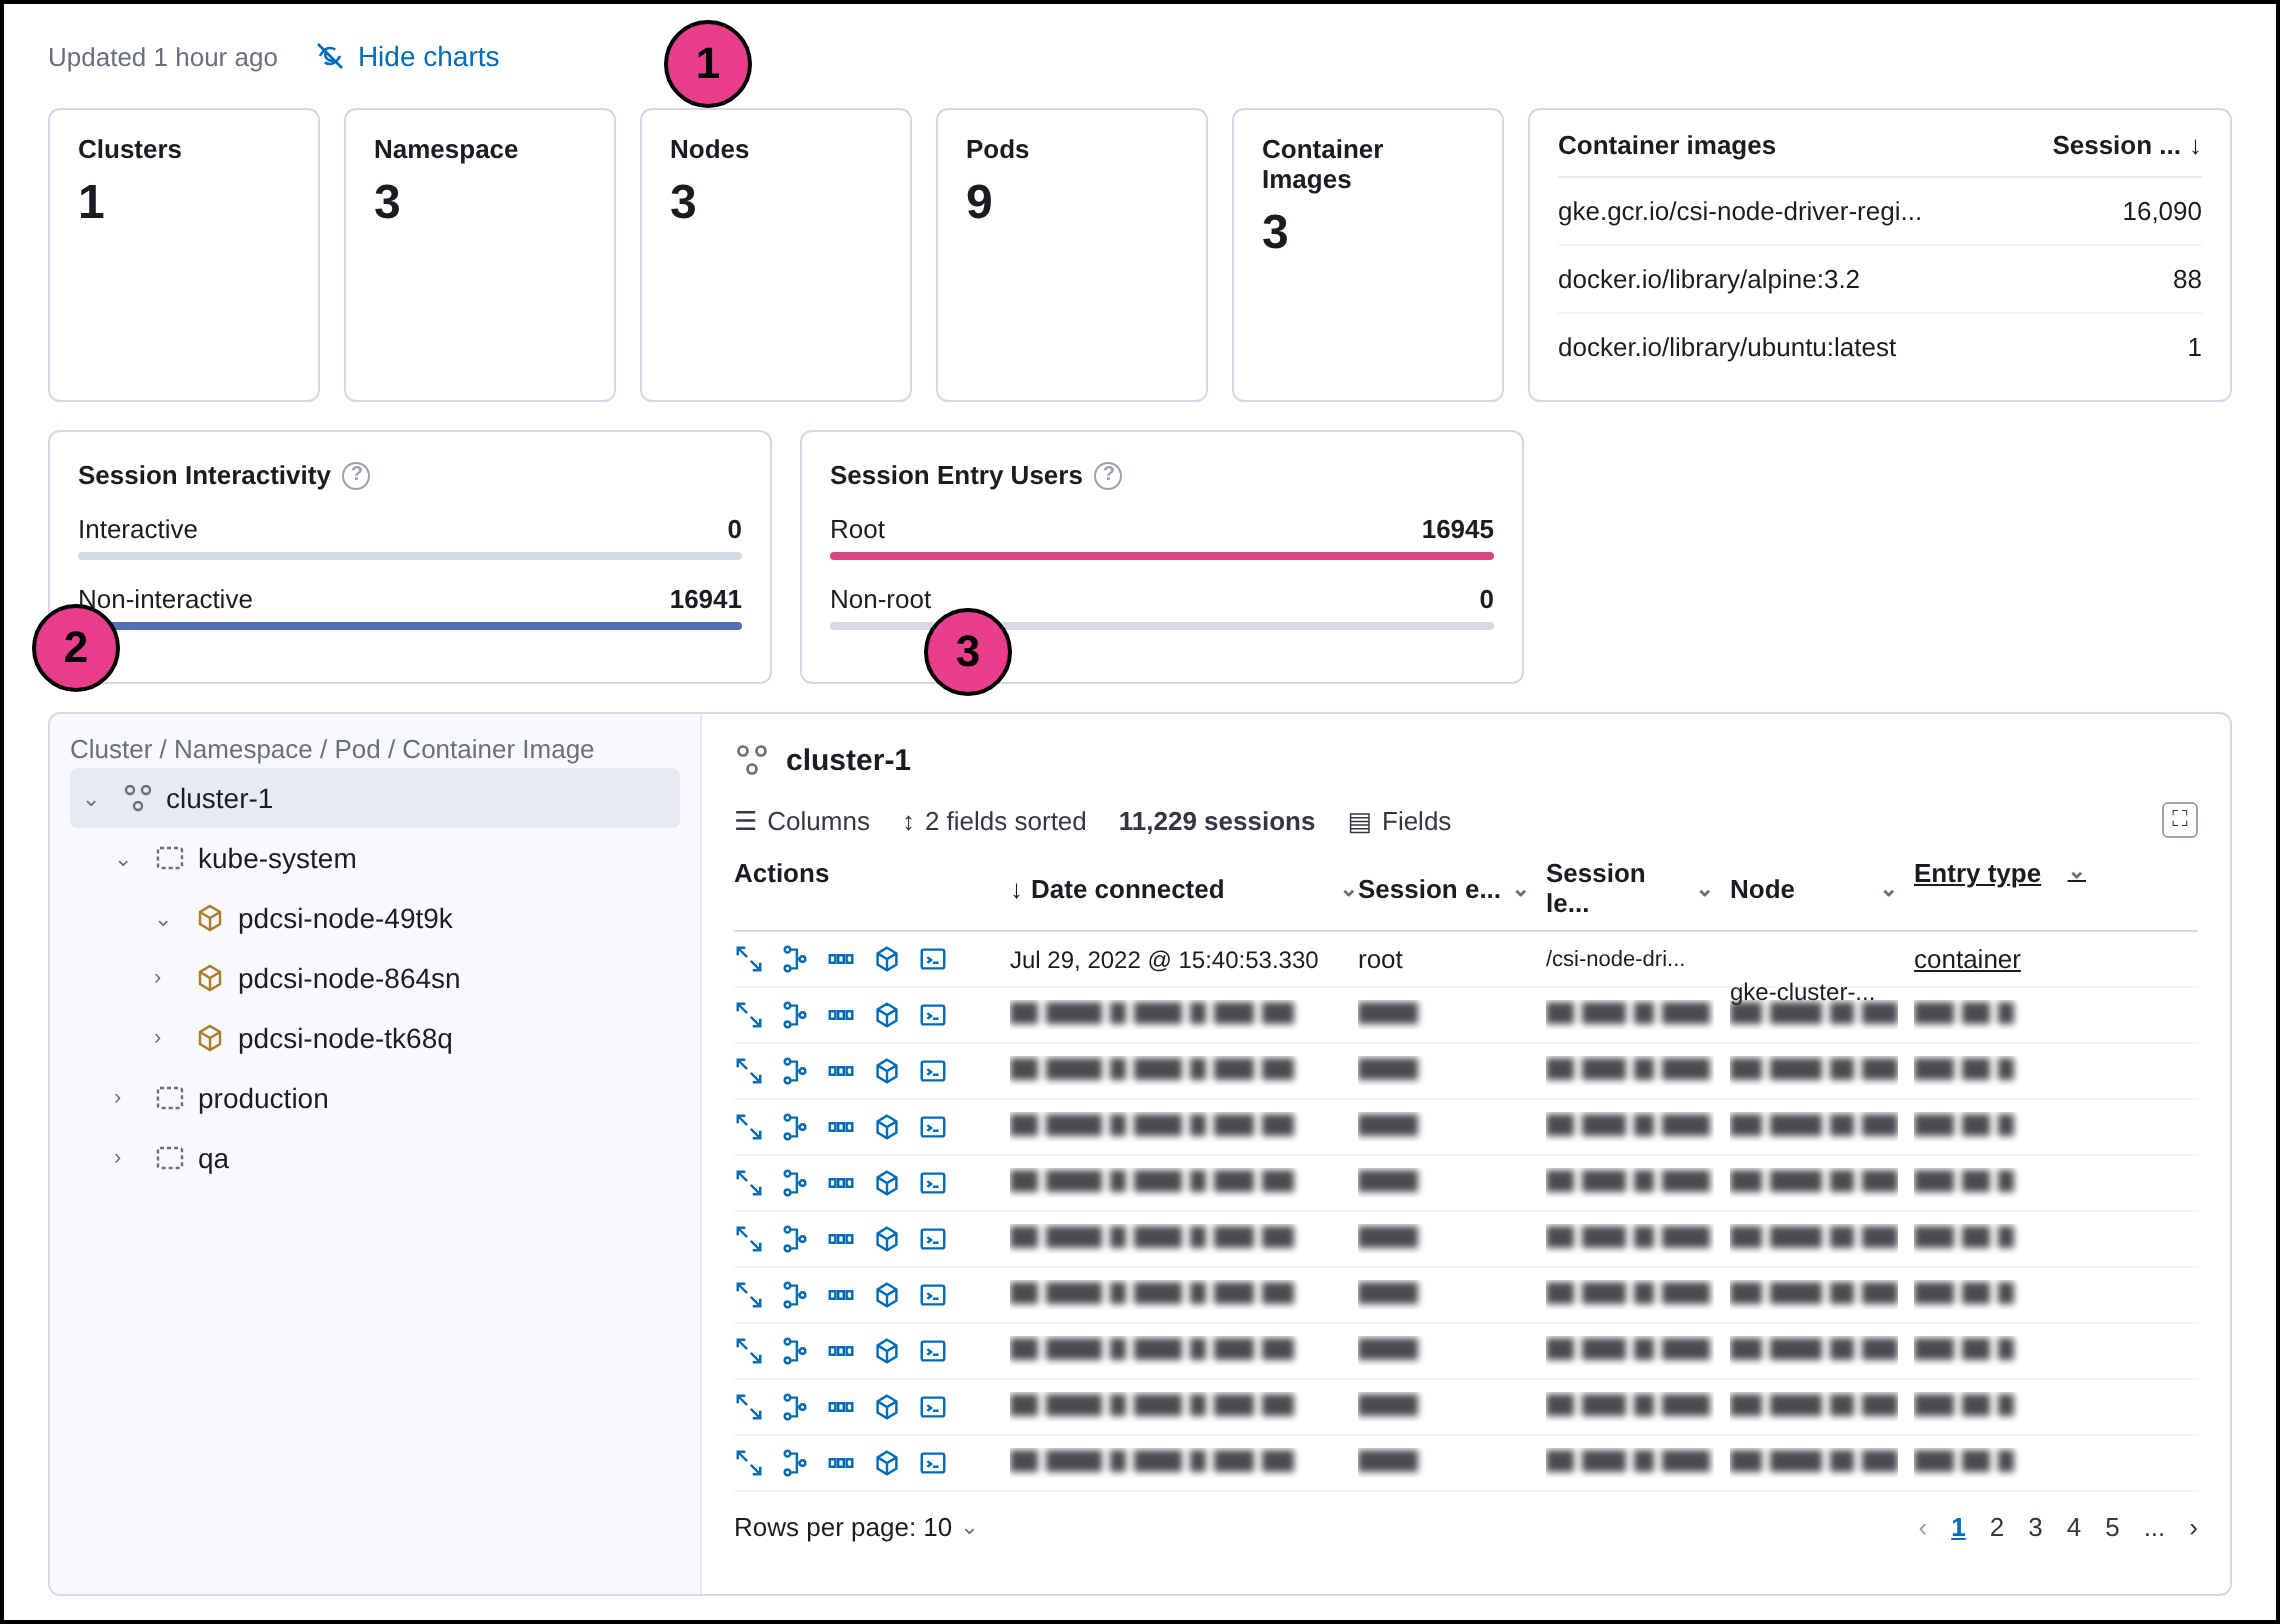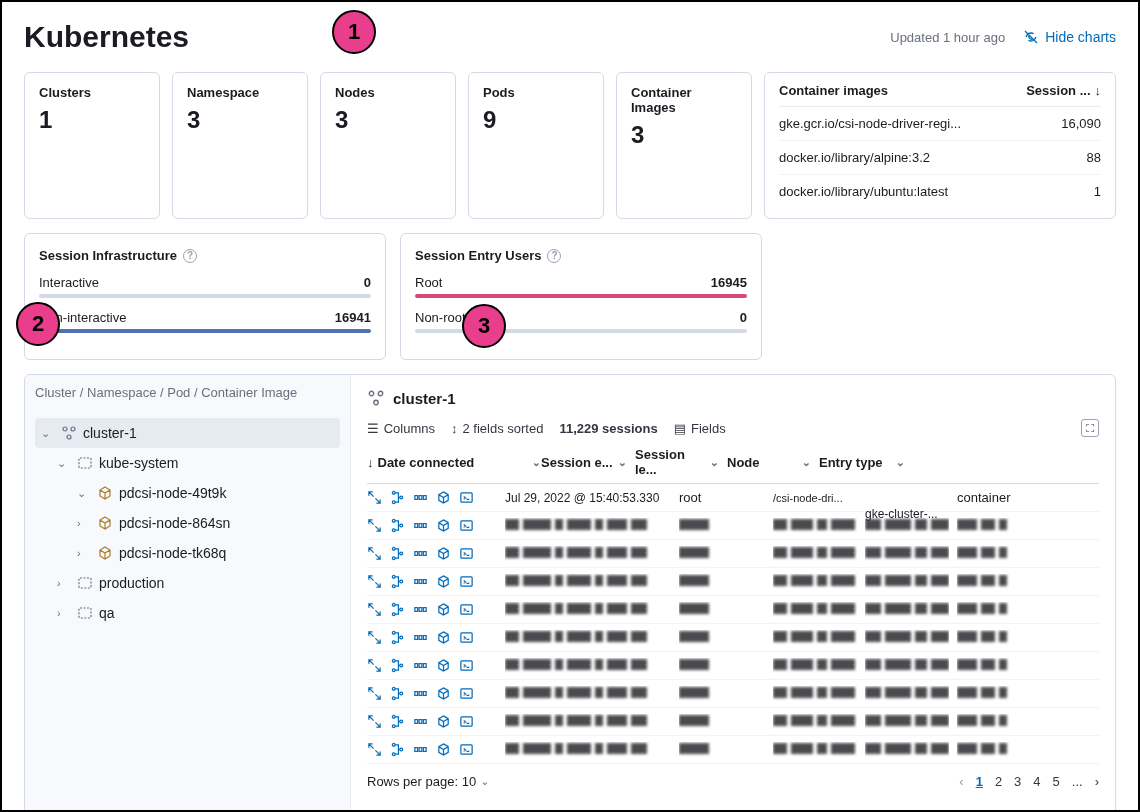--- a/index.html
+++ b/index.html
@@ -27,61 +27,60 @@
 .bar-labels .v { font-weight: 700; }
 .bar-track { height: 4px; background: #d3dae6; border-radius: 2px; overflow: hidden; }
 .bar-fill { height: 100%; }
 .main-row { display: flex; gap: 0; border: 1px solid #d3dae6; border-radius: 6px; overflow: hidden; height: 442px; }
 .tree-panel { width: 326px; background: #f7f9fc; border-right: 1px solid #e6ebf2; padding: 10px; overflow: hidden; }
 .view-toggle { display: flex; align-items: center; gap: 0; margin-bottom: 8px; }
 .view-btn { font-size: 13px; font-weight: 600; padding: 6px 12px; border-radius: 5px; cursor: pointer; }
 .view-btn.active { background: #0071c2; color: #fff; }
 .view-btn.inactive { color: #006bb8; }
 .collapse-icon { margin-left: auto; color: #006bb8; cursor: pointer; font-size: 16px; }
-.breadcrumb { font-size: 13px; color: #69707d; margin-bottom: 18px; }
+.breadcrumb { font-size: 13px; color: #69707d; margin-bottom: 2px; }
 .tree-item { display: flex; align-items: center; gap: 6px; padding: 7px 6px; font-size: 14px; cursor: pointer; border-radius: 4px; }
 .tree-item.selected { background: #e6ebf2; }
 .tree-item .chev { width: 14px; color: #69707d; font-size: 11px; }
 .tree-item .icn { width: 16px; color: #69707d; display:inline-flex; }
 .tree-item.img-item .icn { color: #bd271e; }
 .pad-1 { padding-left: 22px; } .pad-2 { padding-left: 42px; } .pad-3 { padding-left: 62px; }
 .content-panel { flex: 1; padding: 14px 16px; display:flex; flex-direction:column; overflow:hidden;}
 .cluster-heading { display: flex; align-items: center; gap: 8px; font-size: 15px; font-weight: 600; margin-bottom: 12px; }
 .toolbar { display: flex; align-items: center; gap: 16px; font-size: 13px; margin-bottom: 10px; color:#343741;}
 .toolbar .item { display: flex; align-items: center; gap: 5px; cursor: pointer; }
 .toolbar .spacer { flex:1; }
 .expand-icon { width:18px; height:18px; border:1px solid #98a2b3; border-radius:3px; display:flex; align-items:center; justify-content:center; font-size:11px; cursor:pointer;}
 .data-table { font-size: 13px; }
 .thead { display: flex; border-bottom: 1px solid #d3dae6; padding-bottom: 6px; font-weight: 600; }
 .col-actions { width: 138px; }
 .col-date { width: 174px; display:flex; align-items:center; gap:4px;}
 .col-se { width: 94px; display:flex; align-items:center; justify-content:space-between; padding-right:8px;}
 .col-sl { width: 92px; display:flex; align-items:center; justify-content:space-between; padding-right:8px;}
 .col-node { width: 92px; display:flex; align-items:center; justify-content:space-between; padding-right:8px;gap:12px;}
-.col-et { width: 94px; display:flex; align-items:center; justify-content:space-between; padding-right:8px;}
+.col-et { width: 94px; display:flex; align-items:flex-start; justify-content:space-between; padding-right:8px;text-decoration:underline;}
 .chv { color:#69707d; font-size:11px;}
 .tbody { }
 .trow { display: flex; align-items: center; padding: 6px 0; border-bottom: 1px solid #f0f3f7; height: 28px; }
 .action-icons { display: flex; gap: 8px; color: #006bb8; }
 .action-icons svg { width: 15px; height: 15px; }
 .blur-box { display: inline-block; height: 11px; background: #2a2c30; opacity: 0.85; filter: blur(1.8px); margin-right: 4px; }
 .blur-wrap { white-space: nowrap; overflow: hidden; }
 .pagination-row { display:flex; justify-content:space-between; align-items:center; margin-top:10px; font-size:13px;}
 .rpp { display:flex; align-items:center; gap:4px; cursor:pointer;}
 .pages { display:flex; align-items:center; gap:12px; color:#343741;}
 .pages .pg { cursor:pointer; }
 .pages .active { color:#006bb8; font-weight:700; text-decoration: underline;}
 .annot { position:absolute; width:44px; height:44px; border-radius:50%; background:#e83e8c; border:2px solid #000; color:#000; font-size:22px; font-weight:700; display:flex; align-items:center; justify-content:center; z-index: 10; }
 svg { display:block; }
 </style>
 </head>
 <body>
 
 <div class="header">
-  <div class="title">Kubernetes</div>
   <div class="header-right">
     <span class="updated">Updated 1 hour ago</span>
     <span class="hide-charts">
       <span>
         <svg width="16" height="16" viewBox="0 0 16 16" fill="none" stroke="#006bb8" stroke-width="1.3">
             <path d="M2 2l12 12M6 6a3 3 0 004 4M3 8s1.8-4 5-4c1 0 1.9.3 2.6.8M13 8s-1.8 4-5 4c-1 0-1.9-.3-2.6-.8"></path>
           </svg>
       </span>
       <span>Hide charts</span>
     </span>
@@ -128,21 +127,21 @@
     <div class="images-row">
         <span>docker.io/library/ubuntu:latest</span>
         <span>1</span>
       </div>
   </div>
 </div>
 
 <div class="charts-row">
   <div class="chart-card">
     <div class="chart-title">
-        <span>Session Infrastructure</span>
+        <span>Session Interactivity</span>
         <span class="help-icon">?</span>
       </div>
     <div class="bar-row">
       <div class="bar-labels">
           <span>Interactive</span>
           <span class="v">0</span>
         </div>
       <div class="bar-track">
           <div class="bar-fill" style="width:0%;background:#5470b0;"></div>
         </div>
@@ -277,20 +276,21 @@
       <span class="item" style="font-weight:600;">11,229 sessions</span>
       <span class="item">
           <span>▤</span>
           <span>Fields</span>
         </span>
       <span class="spacer"></span>
       <span class="expand-icon">⛶</span>
     </div>
     <div class="data-table">
       <div class="thead">
+        <div class="col-actions">Actions</div>
         <div class="col-date">
             <span>↓</span>
             <span>Date connected</span>
             <span class="chv" style="margin-left:auto;">⌄</span>
           </div>
         <div class="col-se">
             <span>Session e...</span>
             <span class="chv">⌄</span>
           </div>
         <div class="col-sl">

